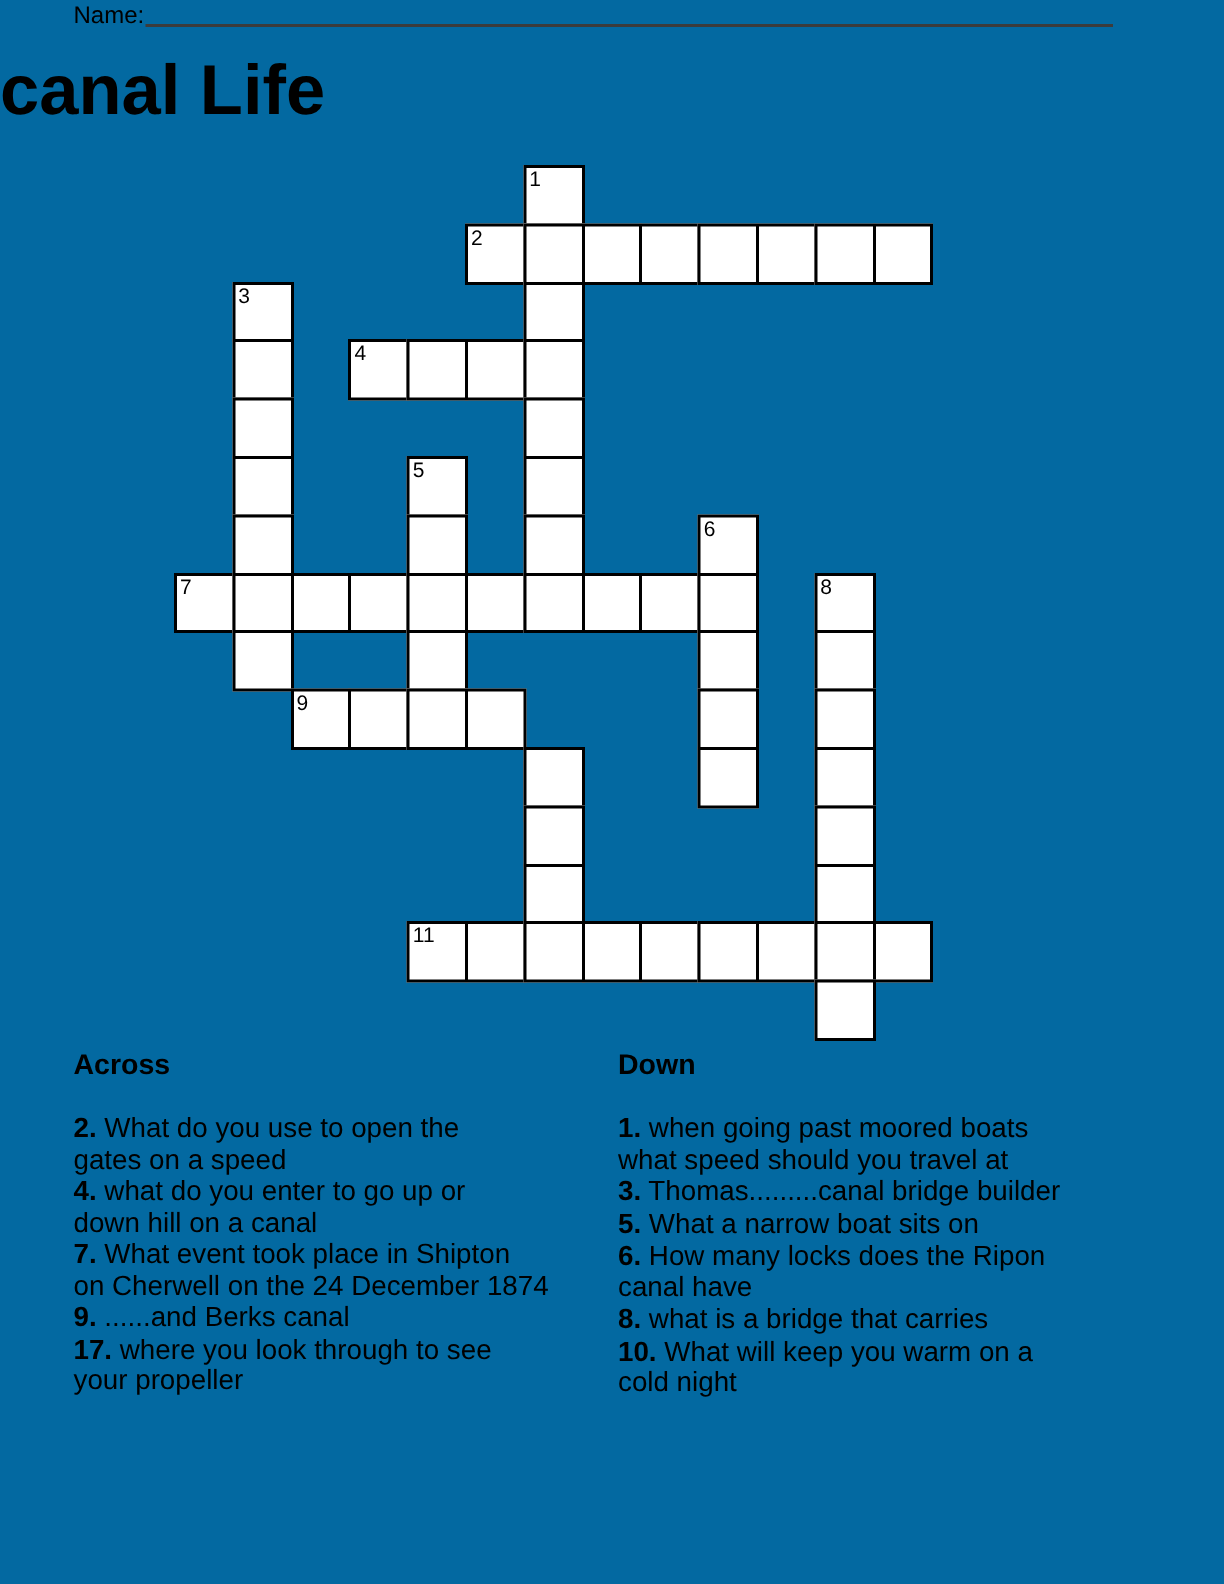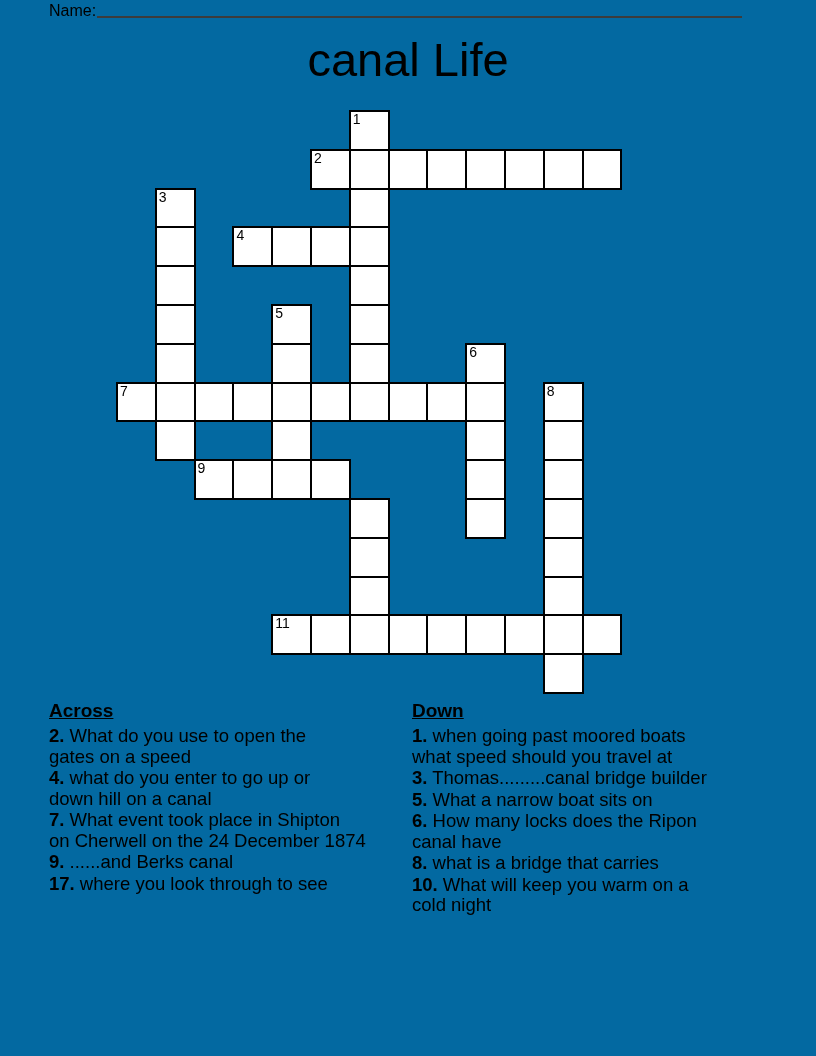--- a/index.html
+++ b/index.html
@@ -31,24 +31,24 @@
     border-bottom: 2px solid #3c3c3c;
   }
 
   
   .page-title {
     position: absolute;
     left: 0;
     top: 36px;
     width: 816px;
     margin: 0;
-    text-align: center;
+    text-align: left;
     font-size: 47px;
     line-height: 47px;
-    font-weight: normal;
+    font-weight: bold;
     color: #000000;
   }
 
   
   .grid {
     position: absolute;
     left: 116px;
     top: 110px;
     width: 508px;
     height: 624px;
@@ -77,22 +77,21 @@
     font-size: 18.5px;
     line-height: 20.5px;
     color: #000000;
   }
   .clues-across { left: 49px;  width: 372px; }
   .clues-down   { left: 412px; width: 380px; }
   .clue-heading {
     font-weight: bold;
     font-size: 19px;
     line-height: 21px;
-    text-decoration: underline;
-    margin-bottom: 5px;
+    margin-bottom: 21px;
   }
   .clue { margin-bottom: 1px; }
   .clue-line { white-space: nowrap; }
   .clue-num { font-weight: bold; }
 </style>
 </head>
 <body>
 
 <div class="page">
 
@@ -203,20 +202,21 @@
         </div>
         <div class="clue">
           <div class="clue-line"><span class="clue-num">7.</span> What event took place in Shipton</div>
           <div class="clue-line">on Cherwell on the 24 December 1874</div>
         </div>
         <div class="clue">
           <div class="clue-line"><span class="clue-num">9.</span> ......and Berks canal</div>
         </div>
         <div class="clue">
           <div class="clue-line"><span class="clue-num">17.</span> where you look through to see</div>
+          <div class="clue-line">your propeller</div>
         </div>
       </div>
   </section>
 
   <section class="clues clues-down">
     <div class="clue-heading">Down</div>
     <div class="clue-list">
         <div class="clue">
           <div class="clue-line"><span class="clue-num">1.</span> when going past moored boats</div>
           <div class="clue-line">what speed should you travel at</div>

